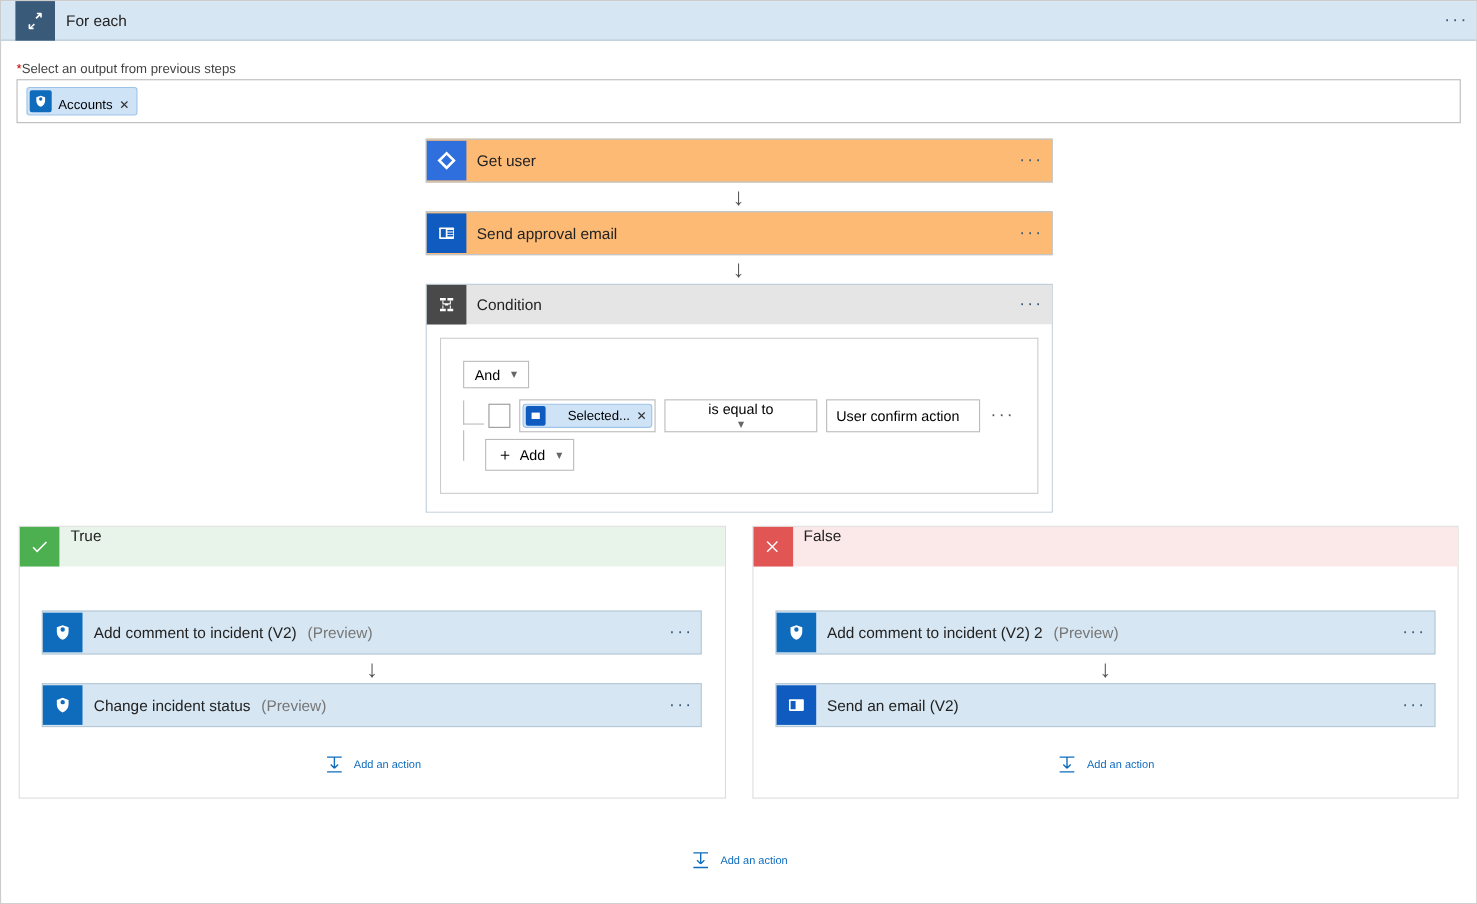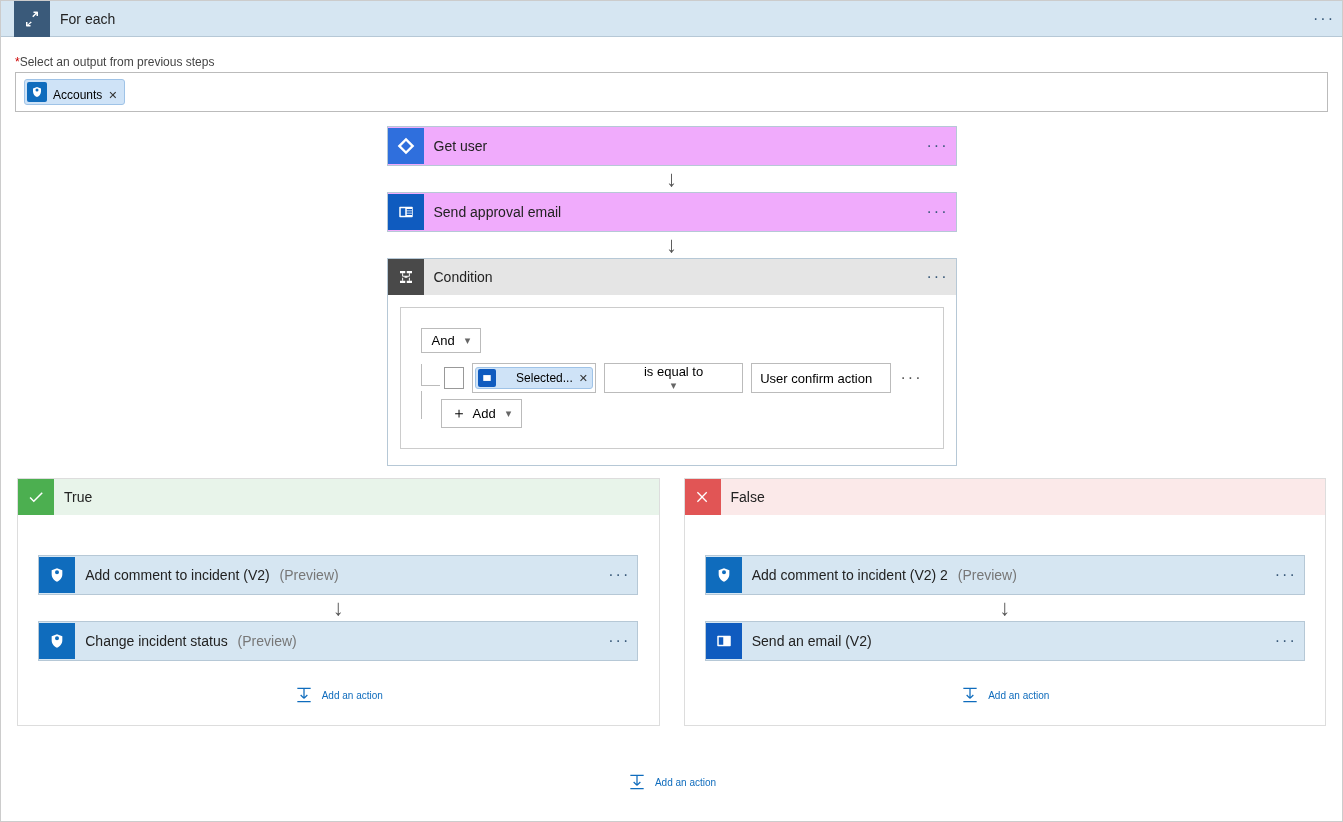--- a/index.html
+++ b/index.html
@@ -16,21 +16,21 @@
   .foreach-body { padding: 18px 14px 10px 14px; }
 
   .field-label { font-size: 12px; color:#444; margin-bottom:3px; }
   .field-label .req { color: #c00; }
   .output-box { border:1px solid #bbb; padding:6px 8px; display:flex; align-items:center; background:#fff;}
   .token-pill { display:inline-flex; align-items:flex-end; background:#cfe3f7; border:1px solid #9fc3e7; border-radius:3px; padding:2px 6px 2px 2px; font-size:12px;}
   .token-icon { width:20px; height:20px; background:#0f6cbd; border-radius:2px; margin-right:6px; display:flex;align-items:center;justify-content:center;}
   .token-remove { margin-left:6px; font-size:11px; color:#333; cursor:pointer; }
 
   .flow-center { display:flex; flex-direction:column; align-items:center; margin-top:14px;}
-  .step-card { width: 570px; display:flex; align-items:center; background:#f0abfc; border:1px solid #b6c8d6; height:40px;}
+  .step-card { width: 570px; display:flex; align-items:center; background:#fdba74; border:1px solid #b6c8d6; height:40px;}
   .step-icon { width:36px; height:36px; display:flex; align-items:center; justify-content:center; }
   .step-icon.azure-ad { background:#2f6fdd; }
   .step-icon.outlook { background:#0f5bbf; }
   .step-icon.sentinel { background:#0f6cbd; }
   .step-label { flex:1; padding-left:10px; font-size:14px; color:#222;}
   .step-menu { width:36px;text-align:center;font-size:16px;color:#3a5a7a;cursor:pointer;letter-spacing:2px;}
   .arrow-down { color:#555; font-size:22px; line-height:1; margin: 2px 0; }
 
   
   .condition-card { width:570px; border:1px solid #b6c8d6; }
@@ -51,21 +51,21 @@
   .add-btn { display:inline-flex;align-items:center;border:1px solid #bbb;background:#fff;padding:4px 10px;font-size:13px;cursor:pointer; margin-top:10px; margin-left:24px;}
   .add-btn .plus { font-size:15px; margin-right:6px;}
 
   .pill-small { display:inline-flex;align-items:center;background:#cfe3f7;border:1px solid #9fc3e7;border-radius:3px;padding:1px 4px 1px 2px;font-size:12px; width:100%;}
   .pill-small .txt { flex:1; white-space:nowrap; overflow:hidden; text-overflow:ellipsis; }
   .pill-small .ic { width:18px;height:18px;background:#0f5bbf;border-radius:2px;margin-right:4px;display:flex;align-items:center;justify-content:center;}
 
   
   .branches { display:flex; gap:24px; padding:12px 2px 0 2px; justify-content:space-between;}
   .branch { flex:1; border:1px solid #ddd; background:#fff; }
-  .branch-header { display:flex;align-items:center; height:36px; padding-right:10px;}
+  .branch-header { display:flex;align-items:flex-start; height:36px; padding-right:10px;}
   .branch-header.true { background:#e8f4ea;}
   .branch-header.false { background:#fbe9e9;}
   .branch-icon { width:36px;height:36px;display:flex;align-items:center;justify-content:center;}
   .branch-icon.true { background:#4caf50;}
   .branch-icon.false { background:#e15555;}
   .branch-title { padding-left:10px;font-size:14px;color:#222;}
   .branch-body { padding:40px 20px 20px 20px; display:flex;flex-direction:column;align-items:center;}
   .bstep-card { width: 100%; max-width: 600px; display:flex; align-items:center; background:#d6e6f2; border:1px solid #b6c8d6; height:40px;}
   .preview-tag { color:#777; margin-left:6px;margin-top:40px; }
 

